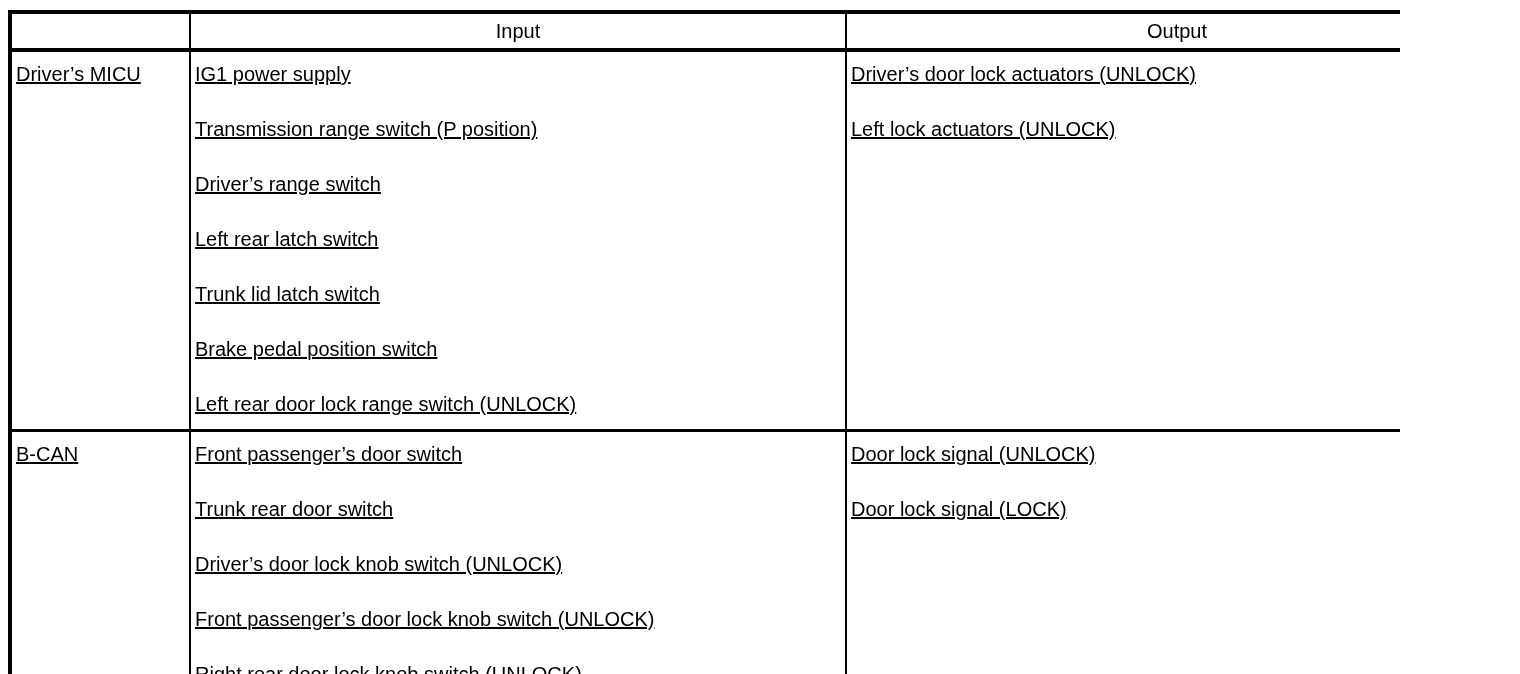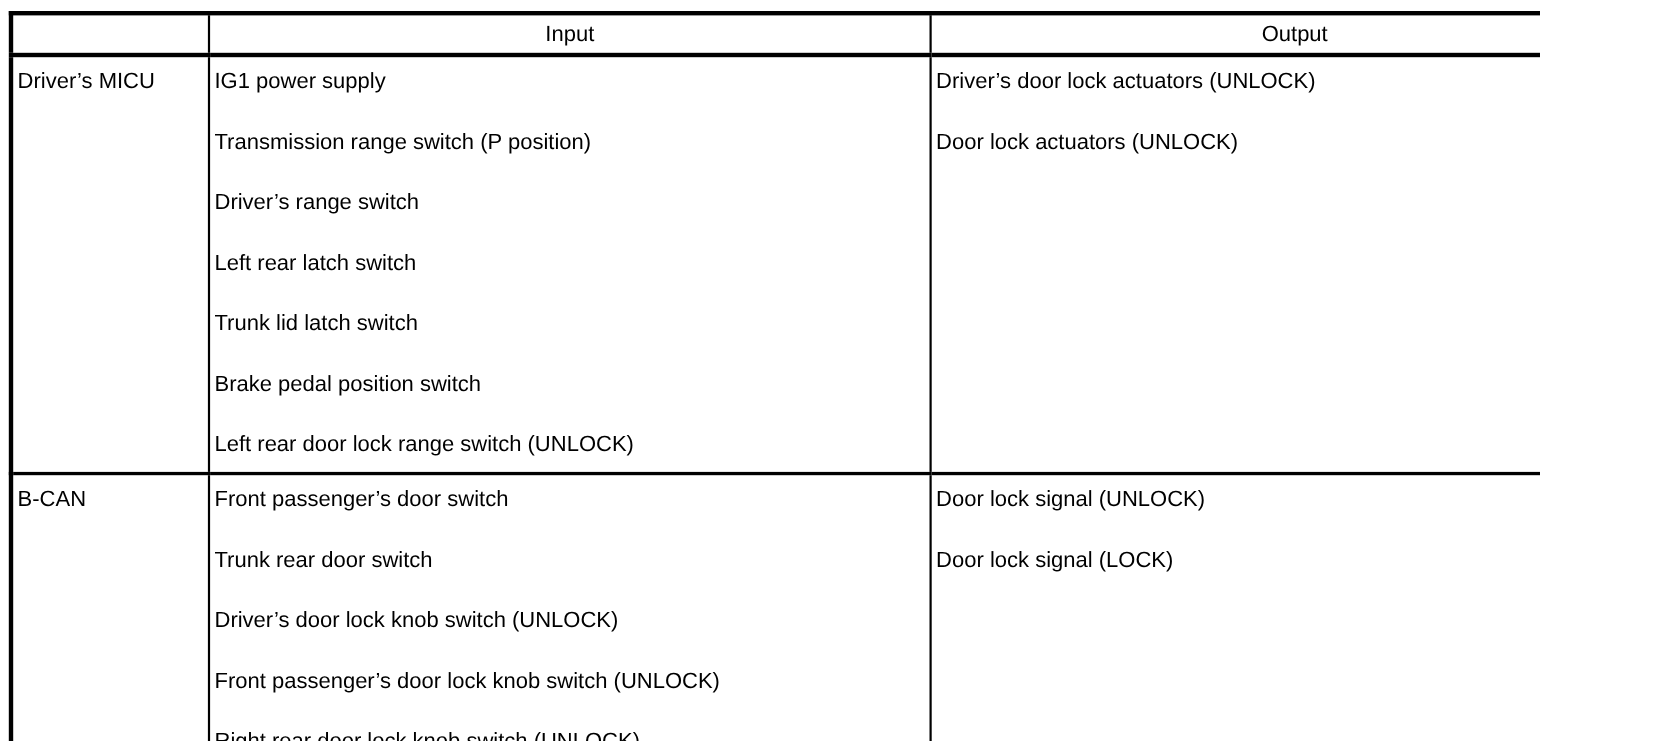--- a/index.html
+++ b/index.html
@@ -39,20 +39,21 @@
     padding: 2px 4px;
     border-left: 2px solid #000000;
     border-right: 2px solid #000000;
     border-bottom: 4px solid #000000;
   }
   table.io-table td {
     vertical-align: top;
     border: 2px solid #000000;
     padding: 11px 4px 14px 4px;
     overflow: hidden;
+    text-decoration: underline;
   }
   table.io-table tbody tr + tr td {
     border-top: 3px solid #000000;
   }
   td.source-cell { padding-left: 2px; }
 
   .cell-item {
     line-height: 22px;
     margin-bottom: 33px;
     white-space: nowrap;
@@ -85,21 +86,21 @@
           <div class="cell-item">IG1 power supply</div>
           <div class="cell-item">Transmission range switch (P position)</div>
           <div class="cell-item">Driver’s range switch</div>
           <div class="cell-item">Left rear latch switch</div>
           <div class="cell-item">Trunk lid latch switch</div>
           <div class="cell-item">Brake pedal position switch</div>
           <div class="cell-item">Left rear door lock range switch (UNLOCK)</div>
         </td>
         <td>
           <div class="cell-item">Driver’s door lock actuators (UNLOCK)</div>
-          <div class="cell-item">Door lock actuators (UNLOCK)</div>
+          <div class="cell-item">Left lock actuators (UNLOCK)</div>
         </td>
       </tr>
       <tr>
         <td class="source-cell">
           <div class="cell-item">B-CAN</div>
         </td>
         <td>
           <div class="cell-item">Front passenger’s door switch</div>
           <div class="cell-item">Trunk rear door switch</div>
           <div class="cell-item">Driver’s door lock knob switch (UNLOCK)</div>

